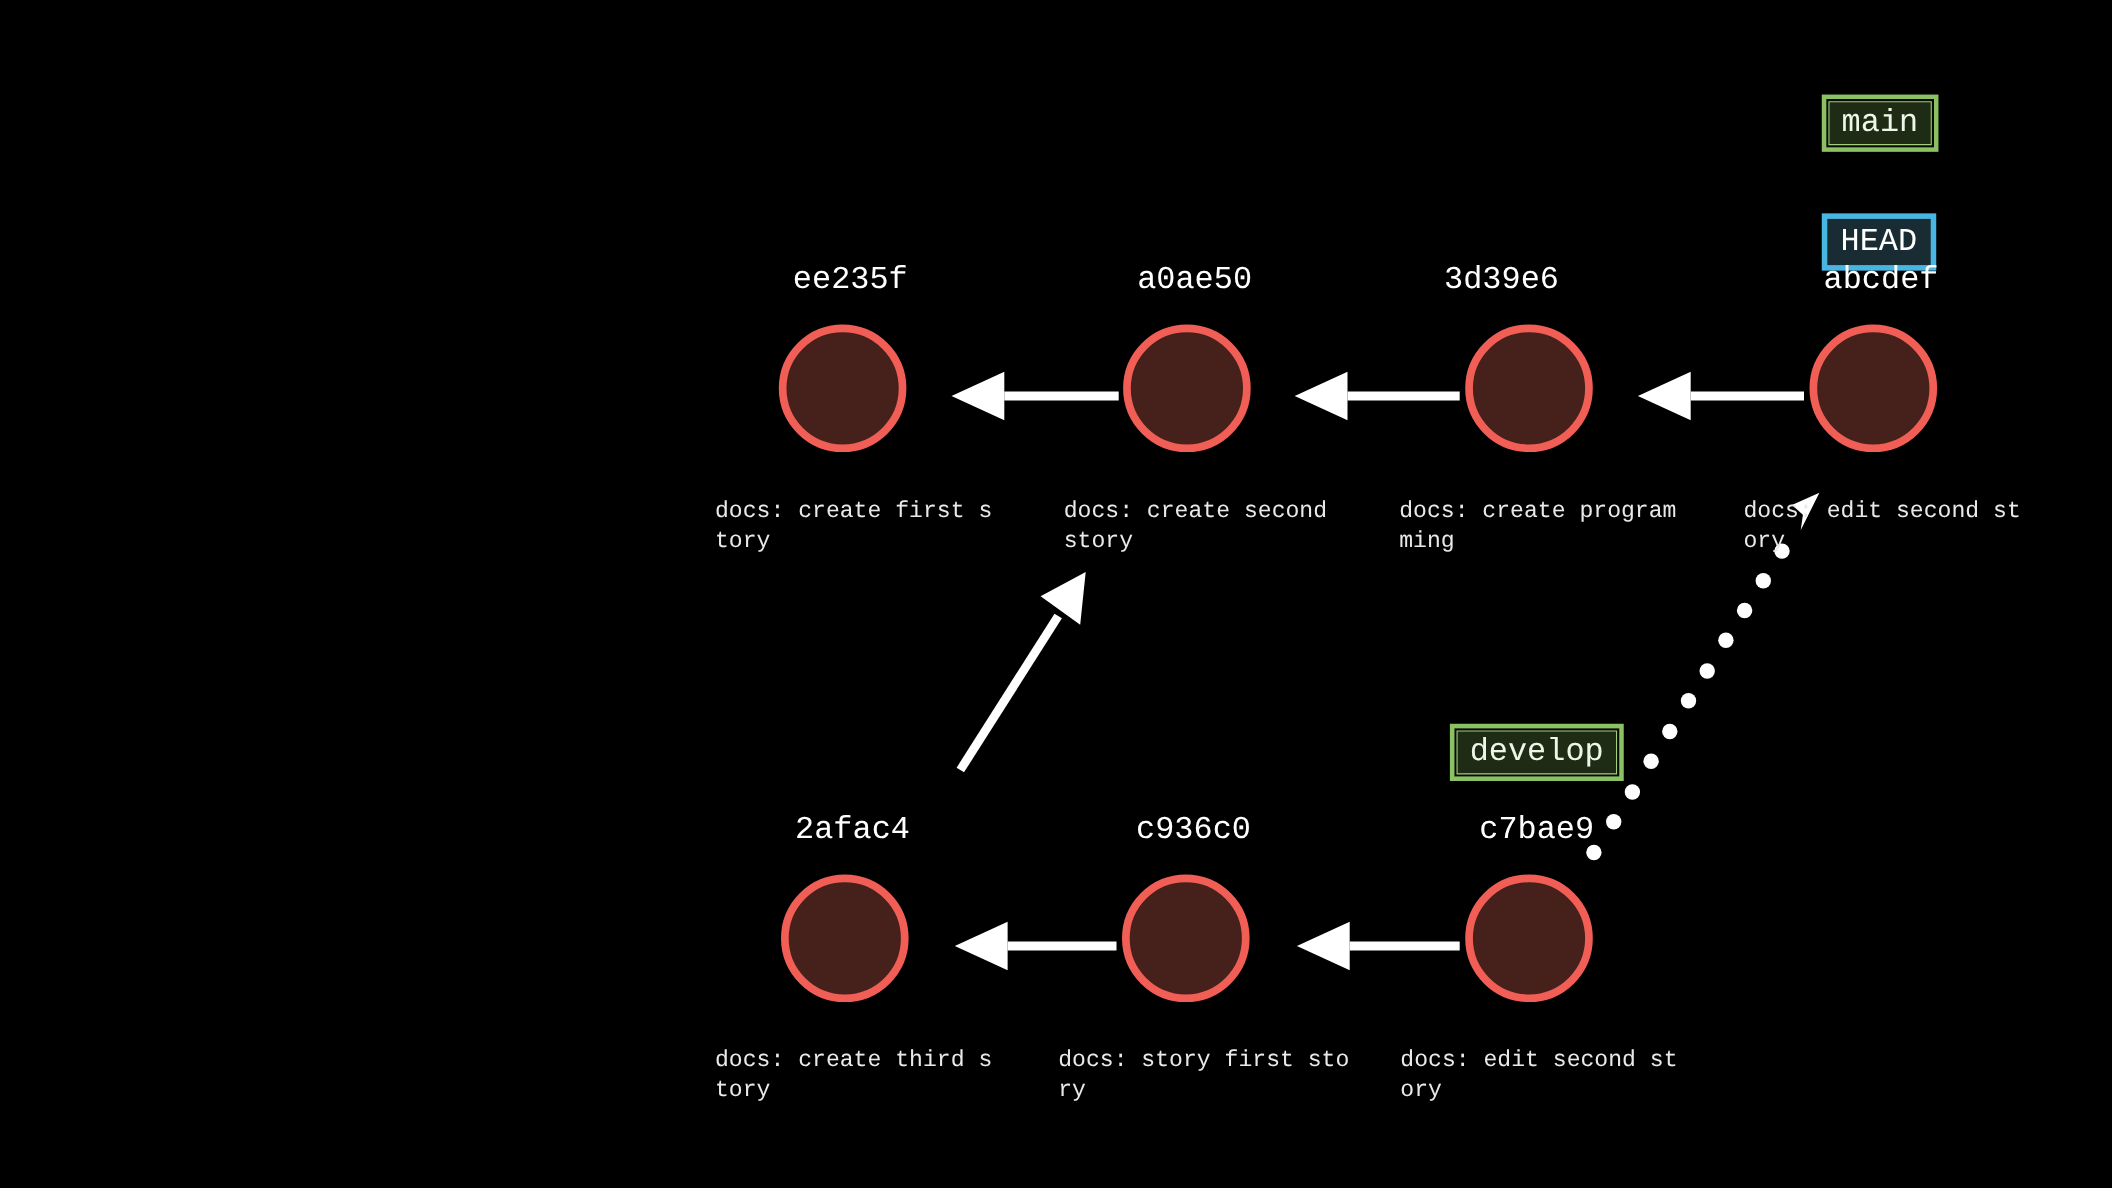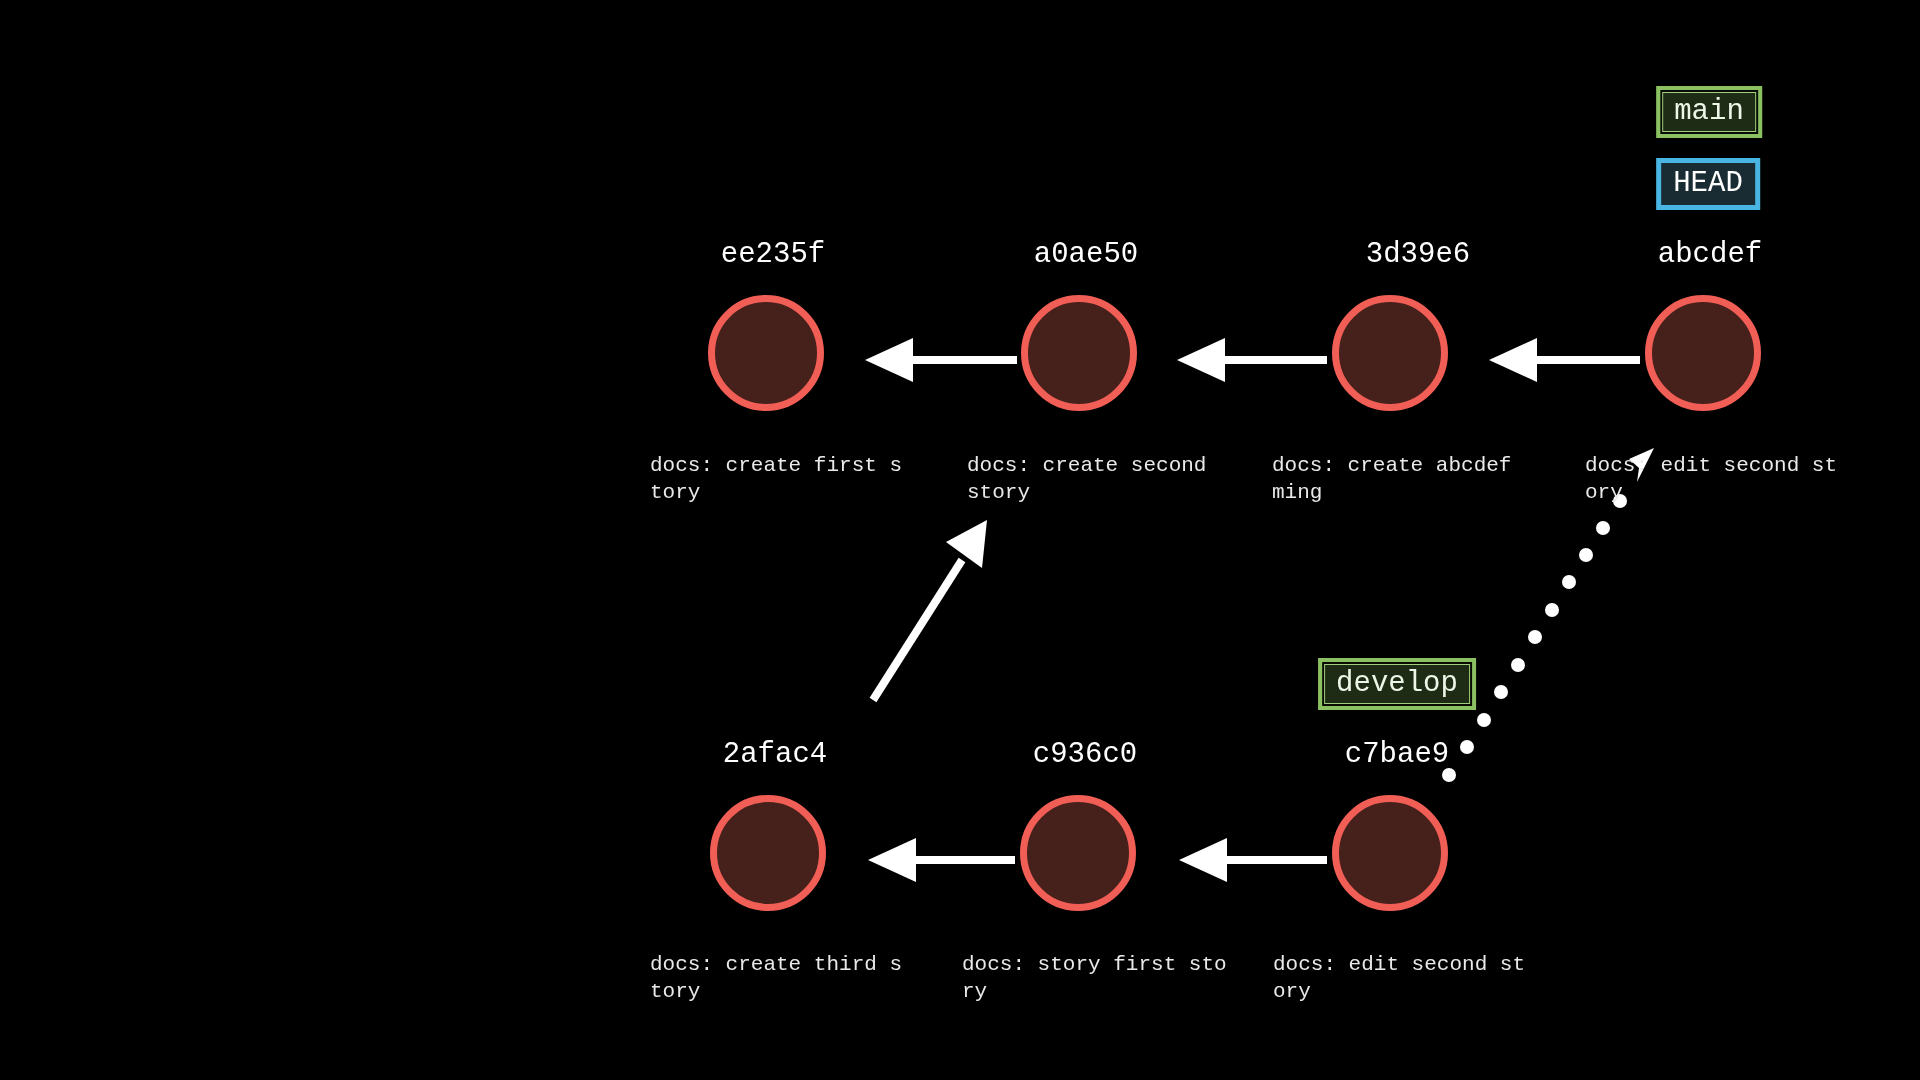--- a/index.html
+++ b/index.html
@@ -63,20 +63,21 @@
   .head-box{
     position:absolute;
     transform:translateX(-50%);
     border:5px solid var(--head-box-border);
     background:var(--head-box-fill);
     color:var(--head-box-text);
     font-size:29px;
     line-height:34px;
     padding:4px 12px;
     white-space:nowrap;
+    margin-top:36px;
   }
   svg.edges{
     position:absolute;
     left:0;top:0;
     pointer-events:none;
   }
   svg.edges line{stroke:var(--arrow);stroke-width:8;}
   svg.edges .head{fill:var(--arrow);}
   svg.edges circle.dot{fill:var(--arrow);}
 </style>
@@ -140,23 +141,23 @@
     <div class="commit-message" style="left:650px;top:452px">docs: create first s
 tory</div>
   </div>
   <div>
     <div class="commit-hash" style="left:1086px;top:240px">a0ae50</div>
     <div class="commit-node" style="left:1021px;top:295px"></div>
     <div class="commit-message" style="left:967px;top:452px">docs: create second
 story</div>
   </div>
   <div>
-    <div class="commit-hash" style="left:1418px;top:240px">3d39e6</div>
+    <div class="commit-hash" style="left:1365px;top:240px">3d39e6</div>
     <div class="commit-node" style="left:1332px;top:295px"></div>
-    <div class="commit-message" style="left:1272px;top:452px">docs: create abcdef
+    <div class="commit-message" style="left:1272px;top:452px">docs: create program
 ming</div>
   </div>
   <div>
     <div class="commit-hash" style="left:1710px;top:240px">abcdef</div>
     <div class="commit-node" style="left:1645px;top:295px"></div>
     <div class="commit-message" style="left:1585px;top:452px">docs: edit second st
 ory</div>
   </div>
 
   <div>

